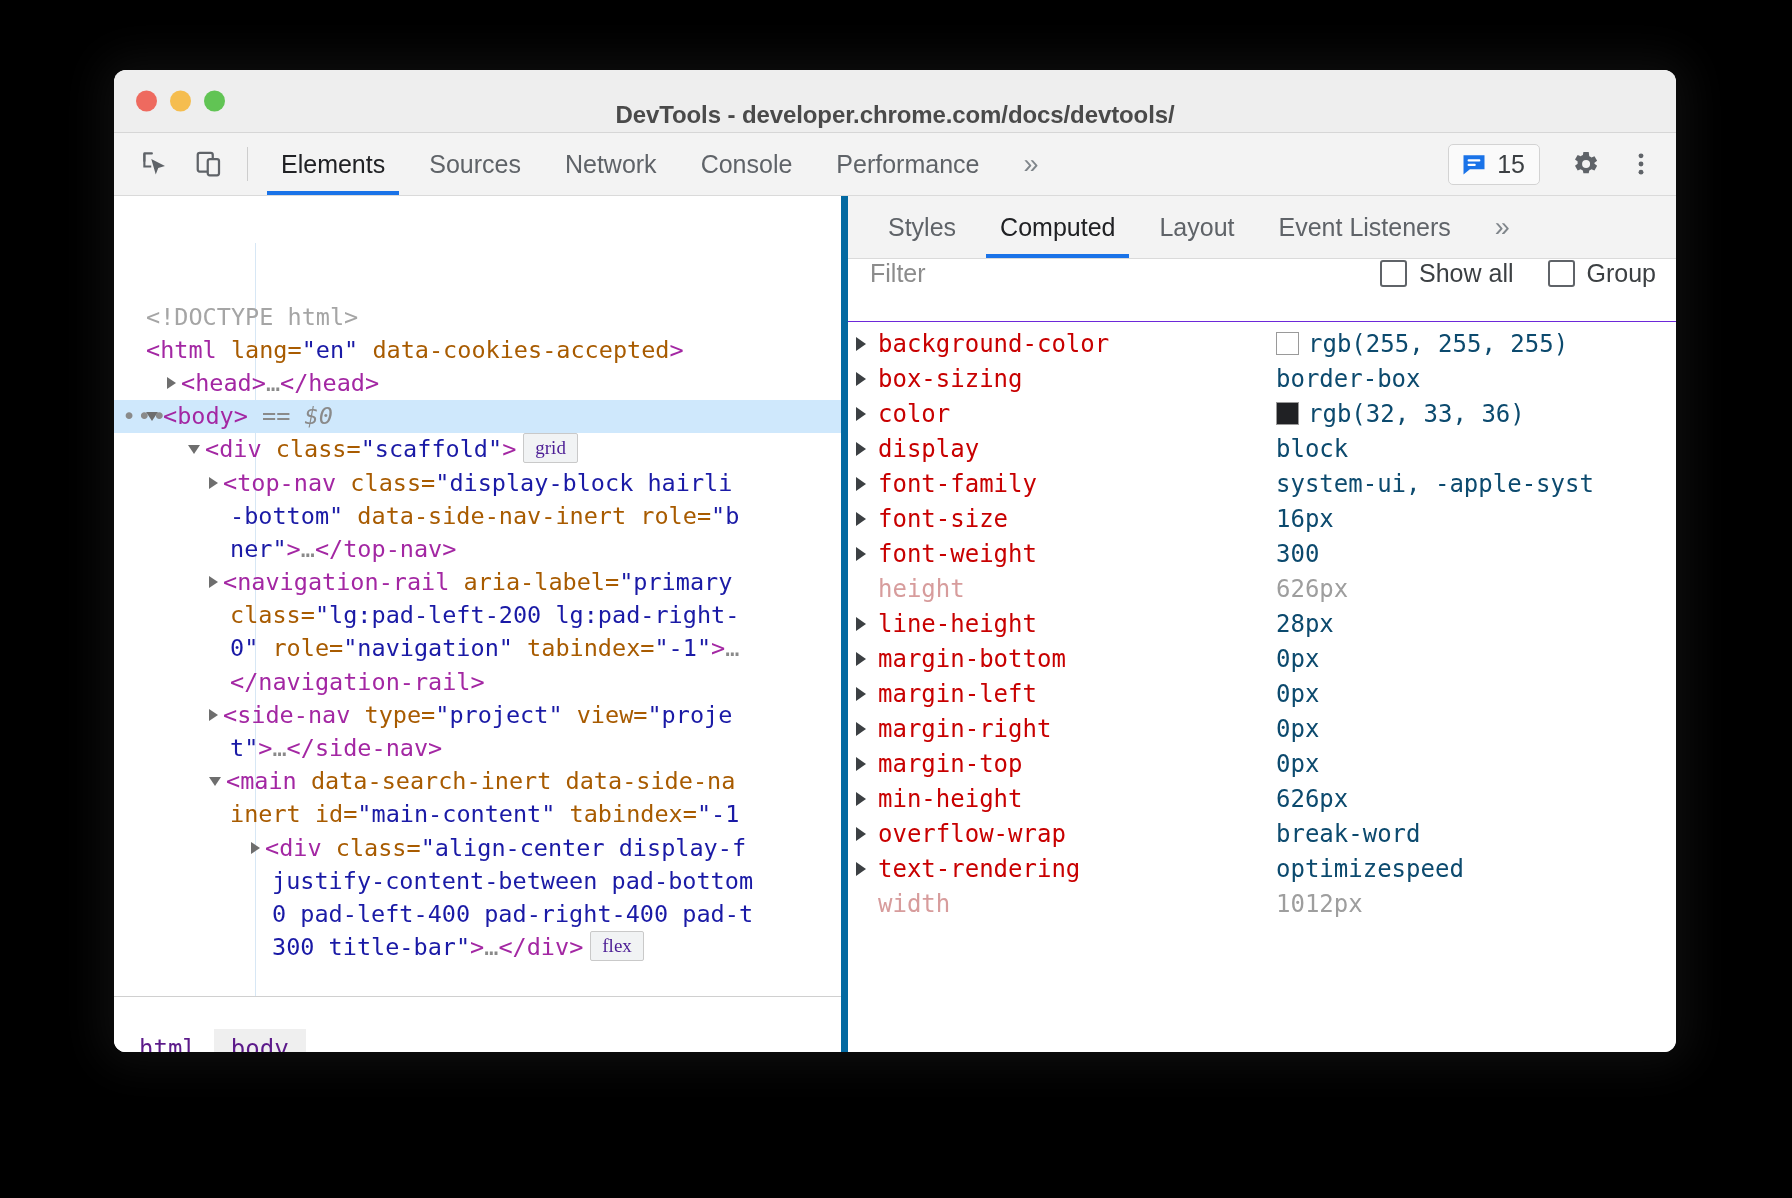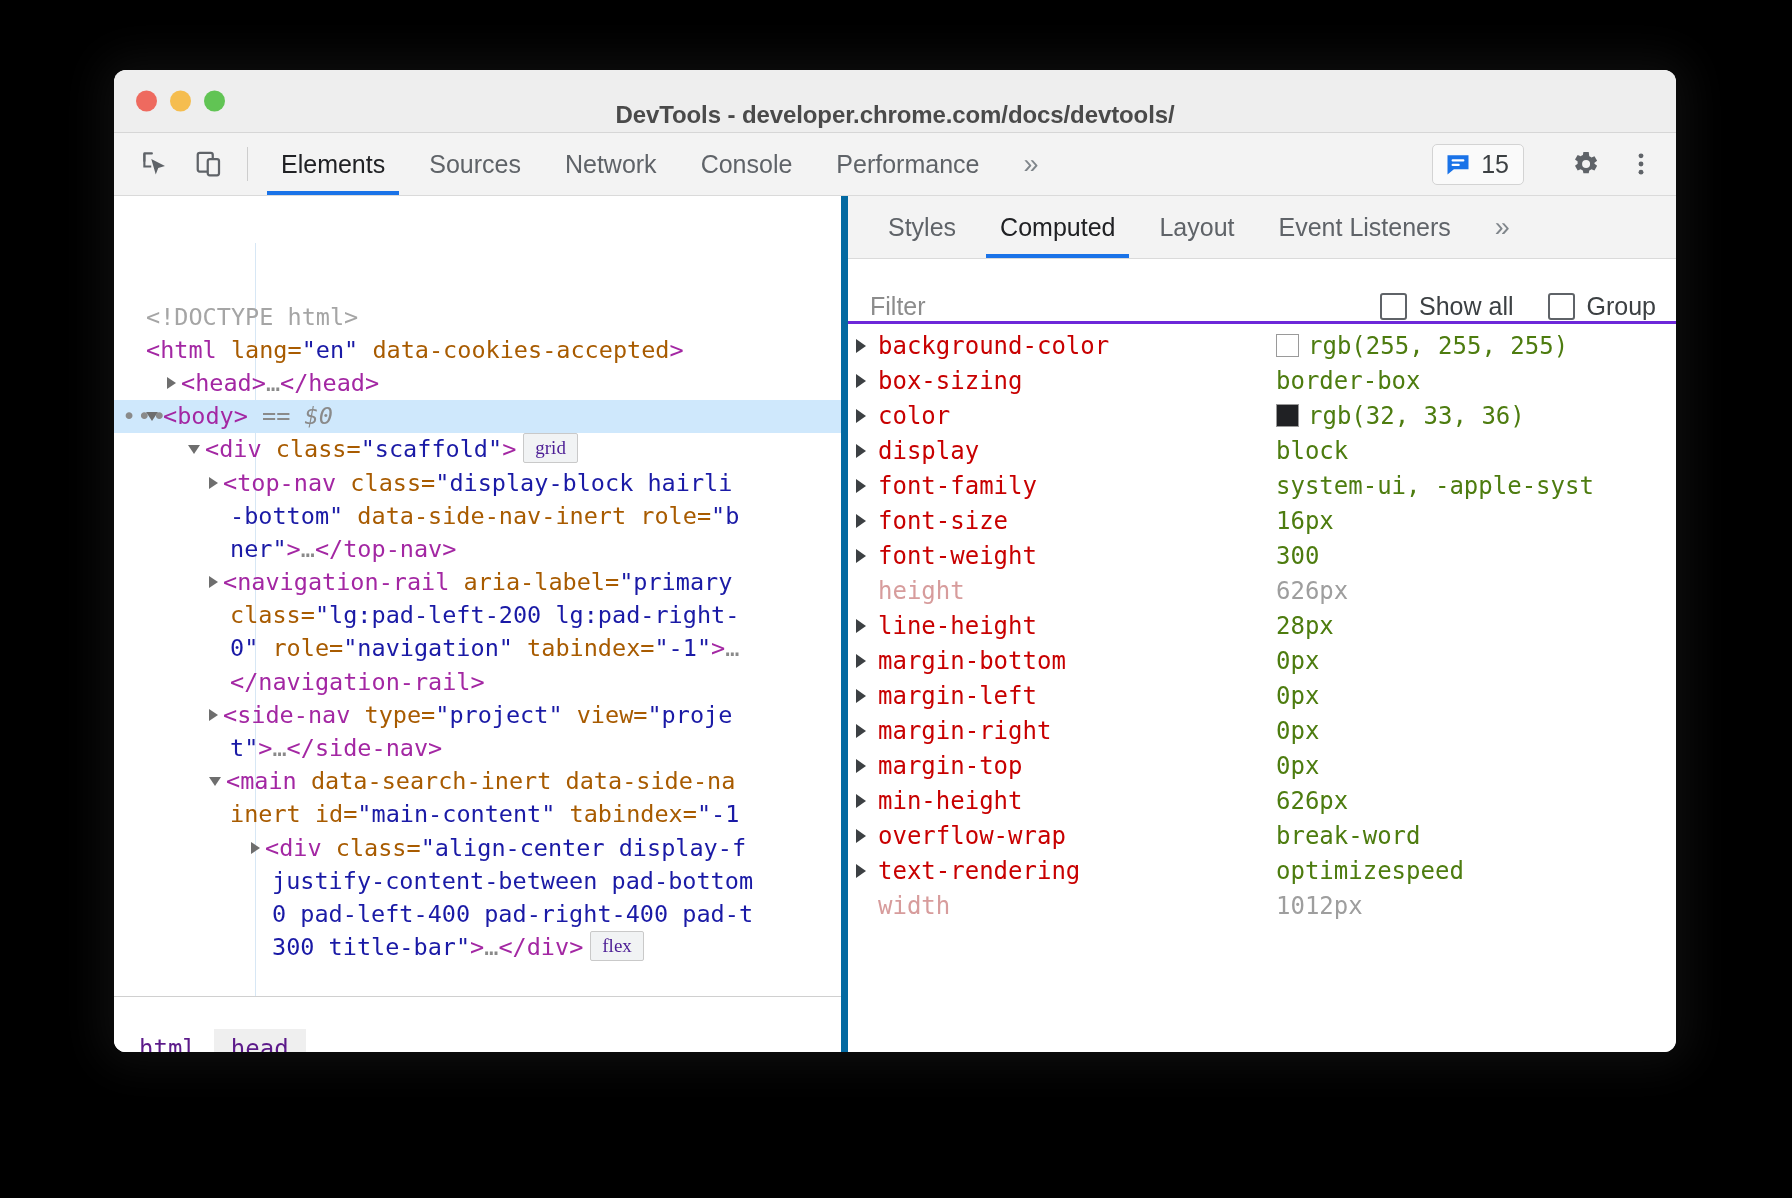--- a/index.html
+++ b/index.html
@@ -124,21 +124,21 @@
     gap: 6px;
   }
   #issues-badge {
     display: flex;
     align-items: center;
     gap: 9px;
     border: 1px solid #d3d3d3;
     border-radius: 5px;
     background: #fafafa;
     padding: 5px 14px 5px 11px;
-    margin-right: 30px;
+    margin-right: 14px;
     cursor: default;
   }
   #issues-count {
     font-size: 25px;
     color: #3c4043;
   }
   .round-btn {
     width: 50px; height: 50px;
     display: flex;
     align-items: center;
@@ -290,23 +290,23 @@
     content: "";
     position: absolute;
     left: 8px; right: 8px; bottom: 0;
     height: 4px;
     background: #1a73e8;
   }
 
   #filter-row {
     height: 62px;
     min-height: 62px;
-    border-bottom: 3px solid #6d28d9;
-    display: flex;
-    align-items: flex-end;
+    border-bottom: 1px solid #6d28d9;
+    display: flex;
+    align-items: flex-start;
     padding: 0 20px 0 22px;
   }
   #filter-input {
     font-size: 25px;
     color: #8c8c8c;
     flex: 1;
     cursor: text;
   }
   .chk-group {
     display: flex;
@@ -351,21 +351,21 @@
   .prop-tw.hidden { visibility: hidden; }
   .prop-name {
     font-size: 24px;
     color: #c80000;
     width: 398px;
     flex: none;
   }
   .prop-row.dim .prop-name { color: #d79c9c; }
   .prop-val {
     font-size: 24px;
-    color: #4d7c0f;
+    color: #0c4a6e;
     display: flex;
     align-items: center;
     gap: 9px;
     overflow: hidden;
   }
   .prop-row.dim .prop-val { color: #9e9e9e; }
   .swatch {
     width: 21px; height: 21px;
     border: 1px solid #9a9a9a;
     flex: none;
@@ -433,21 +433,21 @@
   </div>
 
   <div id="split">
 
     <div id="dom-pane">
       <div id="dom-tree">
         <div id="guide-line"></div>
       <div class="dom-row"><span class="ind" style="width: 14px;"></span><span class="tk-doctype">&lt;!DOCTYPE html&gt;</span></div><div class="dom-row"><span class="ind" style="width: 14px;"></span><span class="tk-tag">&lt;html </span><span class="tk-attr">lang=</span><span class="tk-val">"en"</span><span class="tk-attr"> data-cookies-accepted</span><span class="tk-tag">&gt;</span></div><div class="dom-row"><span class="ind" style="width: 35px;"></span><span class="tw"></span><span class="tk-tag">&lt;head&gt;</span><span class="tk-grey">…</span><span class="tk-tag">&lt;/head&gt;</span></div><div class="dom-row sel"><span class="dots">•••</span><span class="ind" style="width: 14px;"></span><span class="tw open"></span><span class="tk-tag">&lt;body&gt;</span><span class="tk-grey"> == </span><span class="tk-dollar">$0</span></div><div class="dom-row"><span class="ind" style="width: 56px;"></span><span class="tw open"></span><span class="tk-tag">&lt;div </span><span class="tk-attr">class=</span><span class="tk-val">"scaffold"</span><span class="tk-tag">&gt;</span><span class="badge-pill">grid</span></div><div class="dom-row"><span class="ind" style="width: 77px;"></span><span class="tw"></span><span class="tk-tag">&lt;top-nav </span><span class="tk-attr">class=</span><span class="tk-val">"display-block hairli</span></div><div class="dom-row"><span class="ind" style="width: 98px;"></span><span class="tk-val">-bottom"</span><span class="tk-attr"> data-side-nav-inert </span><span class="tk-attr">role=</span><span class="tk-val">"b</span></div><div class="dom-row"><span class="ind" style="width: 98px;"></span><span class="tk-val">ner"</span><span class="tk-tag">&gt;</span><span class="tk-grey">…</span><span class="tk-tag">&lt;/top-nav&gt;</span></div><div class="dom-row"><span class="ind" style="width: 77px;"></span><span class="tw"></span><span class="tk-tag">&lt;navigation-rail </span><span class="tk-attr">aria-label=</span><span class="tk-val">"primary</span></div><div class="dom-row"><span class="ind" style="width: 98px;"></span><span class="tk-attr">class=</span><span class="tk-val">"lg:pad-left-200 lg:pad-right-</span></div><div class="dom-row"><span class="ind" style="width: 98px;"></span><span class="tk-val">0"</span><span class="tk-attr"> role=</span><span class="tk-val">"navigation"</span><span class="tk-attr"> tabindex=</span><span class="tk-val">"-1"</span><span class="tk-tag">&gt;</span><span class="tk-grey">…</span></div><div class="dom-row"><span class="ind" style="width: 98px;"></span><span class="tk-tag">&lt;/navigation-rail&gt;</span></div><div class="dom-row"><span class="ind" style="width: 77px;"></span><span class="tw"></span><span class="tk-tag">&lt;side-nav </span><span class="tk-attr">type=</span><span class="tk-val">"project"</span><span class="tk-attr"> view=</span><span class="tk-val">"proje</span></div><div class="dom-row"><span class="ind" style="width: 98px;"></span><span class="tk-val">t"</span><span class="tk-tag">&gt;</span><span class="tk-grey">…</span><span class="tk-tag">&lt;/side-nav&gt;</span></div><div class="dom-row"><span class="ind" style="width: 77px;"></span><span class="tw open"></span><span class="tk-tag">&lt;main </span><span class="tk-attr">data-search-inert data-side-na</span></div><div class="dom-row"><span class="ind" style="width: 98px;"></span><span class="tk-attr">inert </span><span class="tk-attr">id=</span><span class="tk-val">"main-content"</span><span class="tk-attr"> tabindex=</span><span class="tk-val">"-1</span></div><div class="dom-row"><span class="ind" style="width: 119px;"></span><span class="tw"></span><span class="tk-tag">&lt;div </span><span class="tk-attr">class=</span><span class="tk-val">"align-center display-f</span></div><div class="dom-row"><span class="ind" style="width: 140px;"></span><span class="tk-val">justify-content-between pad-bottom</span></div><div class="dom-row"><span class="ind" style="width: 140px;"></span><span class="tk-val">0 pad-left-400 pad-right-400 pad-t</span></div><div class="dom-row"><span class="ind" style="width: 140px;"></span><span class="tk-val">300 title-bar"</span><span class="tk-tag">&gt;</span><span class="tk-grey">…</span><span class="tk-tag">&lt;/div&gt;</span><span class="badge-pill">flex</span></div></div>
       <div id="breadcrumb">
           <div class="crumb">html</div>
-          <div class="crumb active">head</div>
+          <div class="crumb active">body</div>
         </div>
     </div>
 
     <div id="side-pane">
       <div id="side-tabs">
         <div class="side-tab">Styles</div>
         <div class="side-tab active">Computed</div>
         <div class="side-tab">Layout</div>
         <div class="side-tab">Event Listeners</div>
         <div class="chevrons">»</div>

